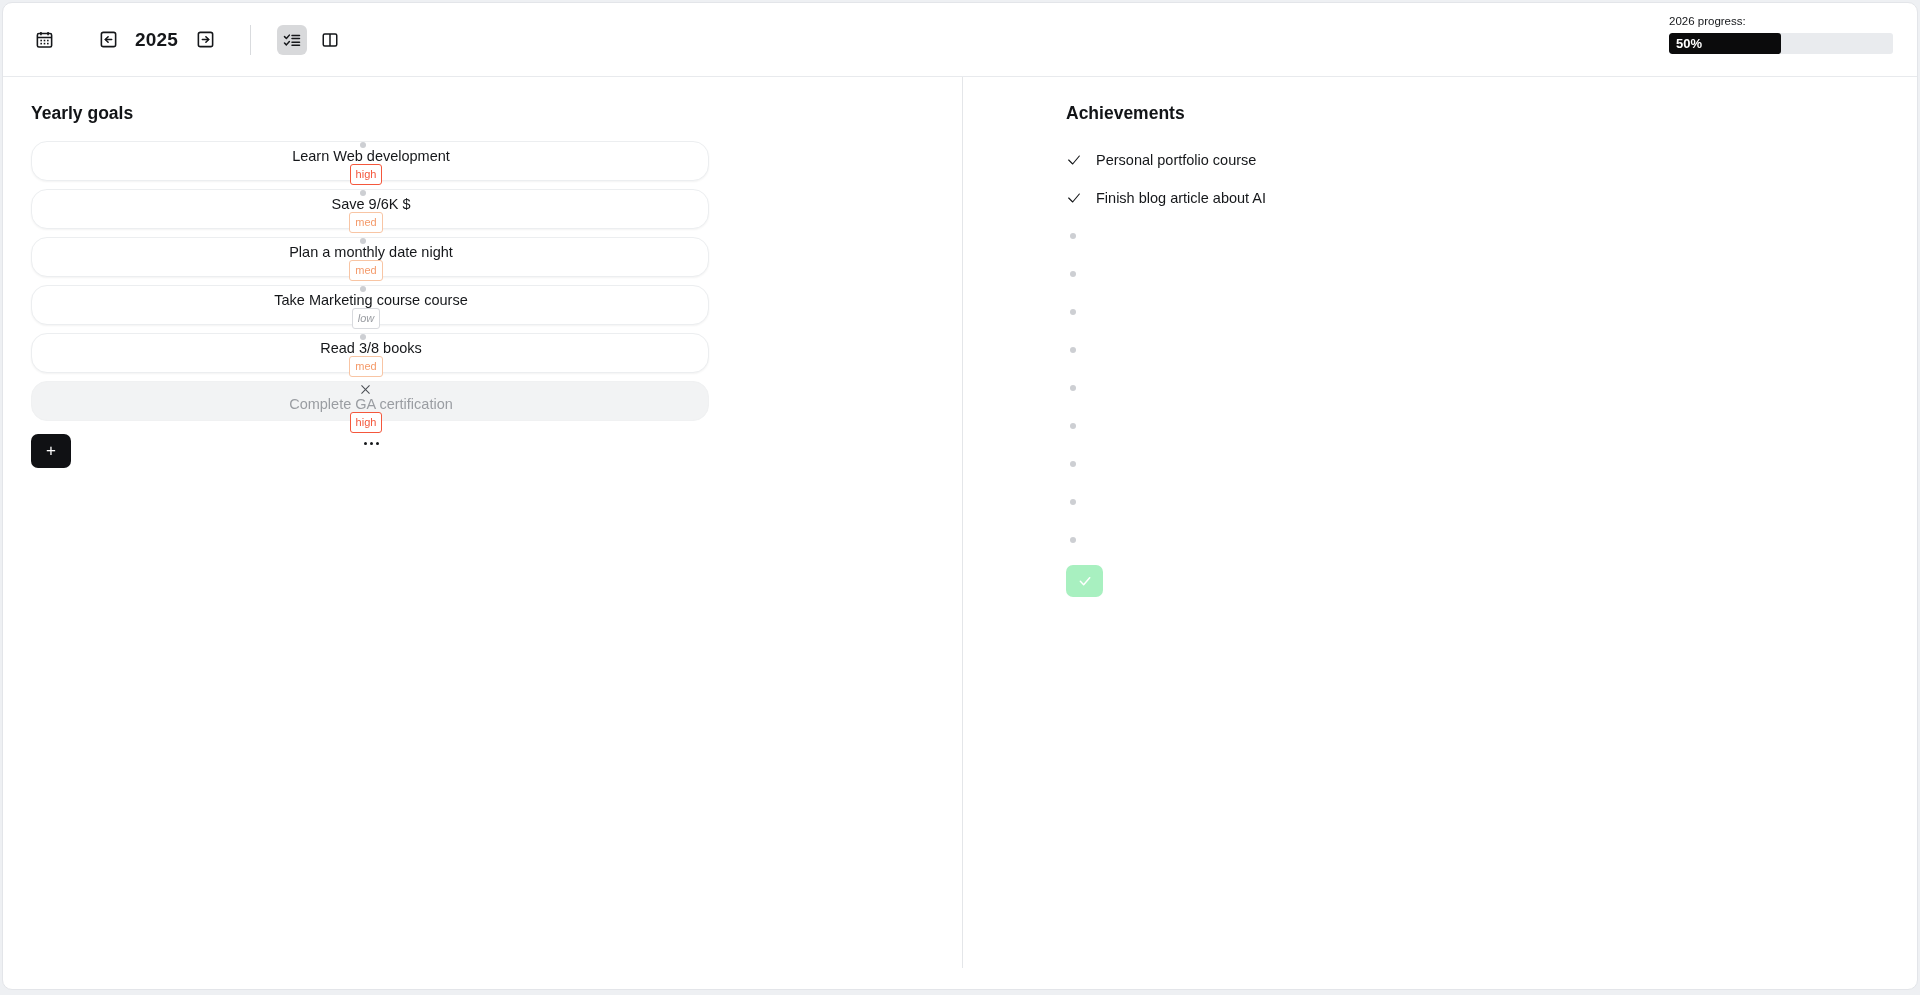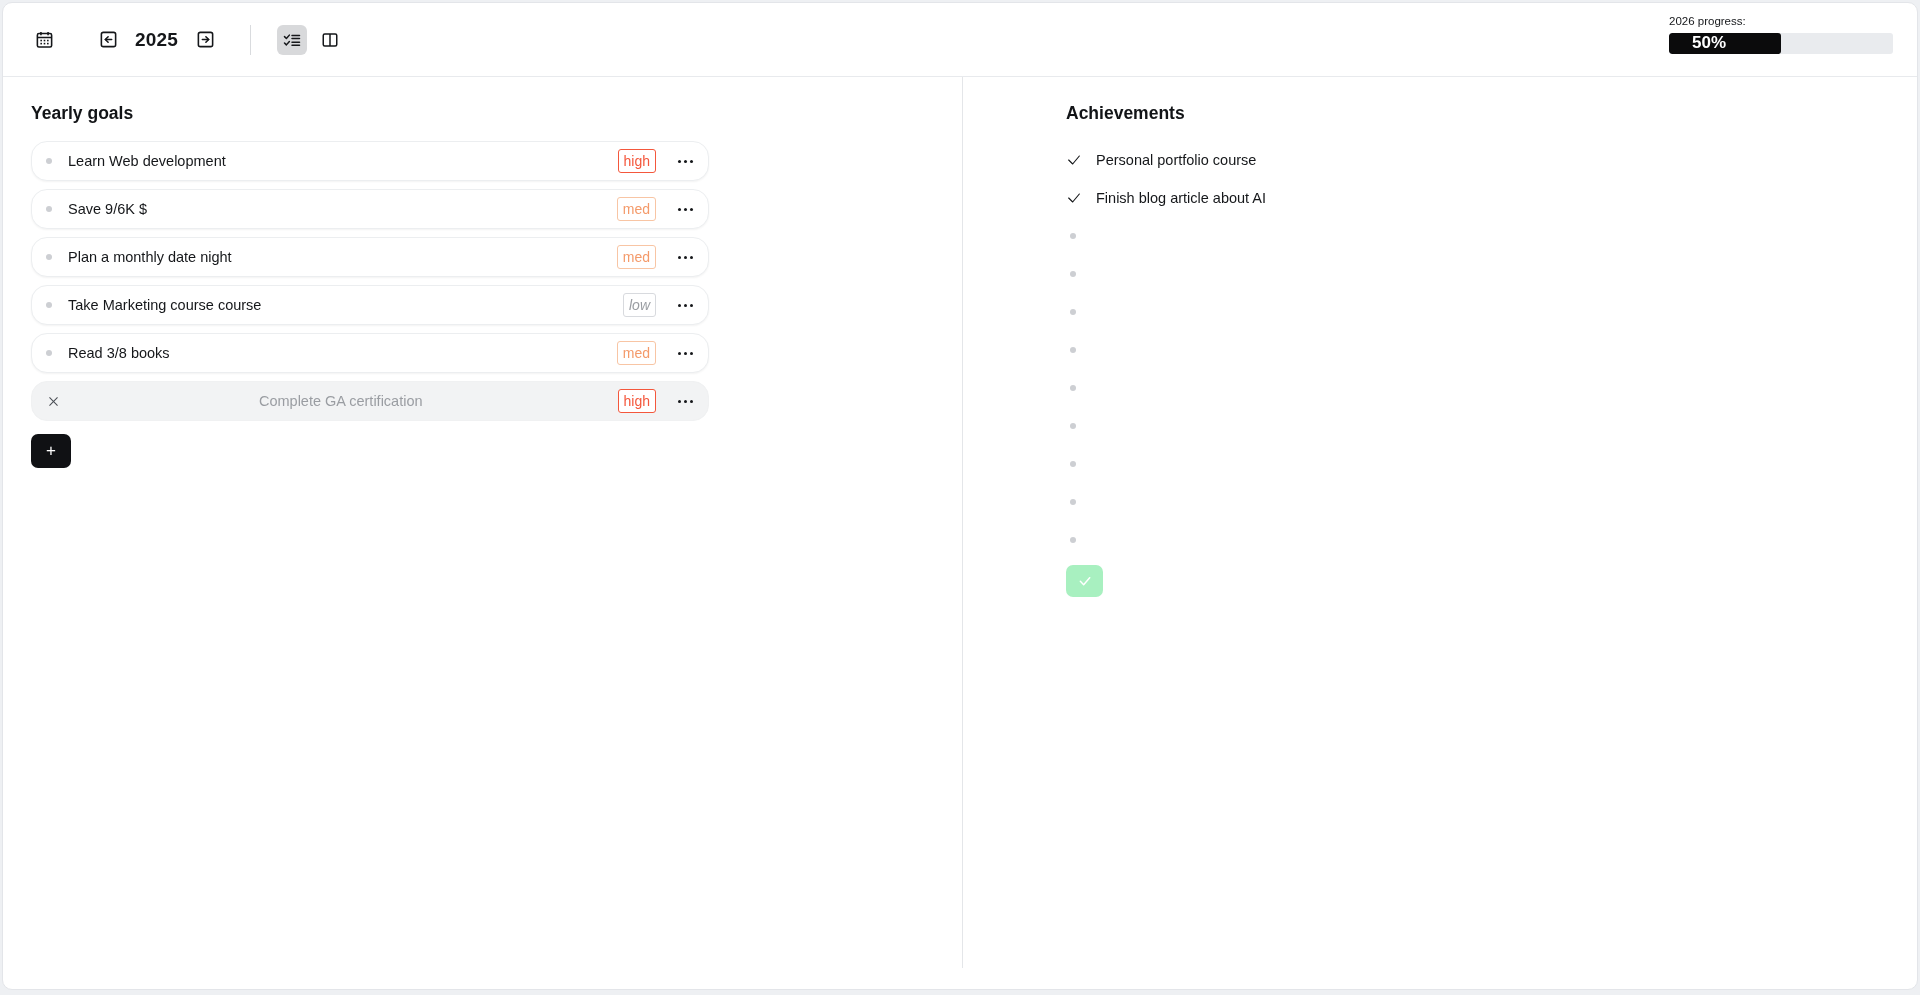--- a/index.html
+++ b/index.html
@@ -71,22 +71,22 @@
     overflow: hidden;
   }
   .progress-fill {
     position: absolute; left:0; top:0; bottom:0;
     width: 50%;
     background: #0b0b0c;
     border-radius: 3px;
     display: flex; align-items: center;
   }
   .progress-value {
-    color: #ffffff; font-size: 17px; font-weight: 600;
-    padding-left: 23px;
+    color: #ffffff; font-size: 13px; font-weight: 600;
+    padding-left: 7px;
   }
 
   
   .body-area { position: relative; height: 913px; display: flex; }
   .col-left { width: 1035px; padding: 26px 16px 0 28px; position: relative; }
   .vdivider {
     position: absolute; left: 959px; top: 0;
     width: 1px; height: 891px; background: #e4e6e9;
   }
   .col-right { flex: 1; padding: 26px 0 0 28px; }
@@ -100,41 +100,42 @@
   .goal-list { display: flex; flex-direction: column; gap: 8px; }
   .goal-row {
     width: 678px; height: 40px;
     background: #ffffff;
     border: 1px solid #eceef0;
     border-radius: 16px;
     box-shadow: 0 1px 2px rgba(17,18,20,0.05);
     display: flex; align-items: center;
     padding: 0 12px 0 14px;
     cursor: pointer;
+    flex-direction: column;
   }
   .goal-row.done {
     background: #f2f3f4;
     border-color: #f0f1f2;
     box-shadow: none;
   }
   .bullet {
     width: 6px; height: 6px; border-radius: 50%;
     background: #cdcfd3;
     margin-right: 16px; flex: none;
   }
   .x-mark {
     width: 14px; height: 14px; margin-right: 12px; flex: none;
     color: #4b4f55;
     display:flex; align-items:center; justify-content:center;
   }
   .goal-text { font-size: 14.5px; color: #15171a; flex: 1; }
   .goal-row.done .goal-text { color: #9a9da2; text-align: center; }
 
   .badge {
-    font-size: 14px; line-height: 1;
+    font-size: 11px; line-height: 1;
     padding: 4px 5px 4px 5px;
     border-radius: 3px;
     border: 1px solid;
     margin-right: 18px;
     flex: none;
     min-width: 26px;
     text-align: center;
     margin-left: 8px;
   }
   .badge.high { color: #f4573c; border-color: #f4573c; background: #fff; }

